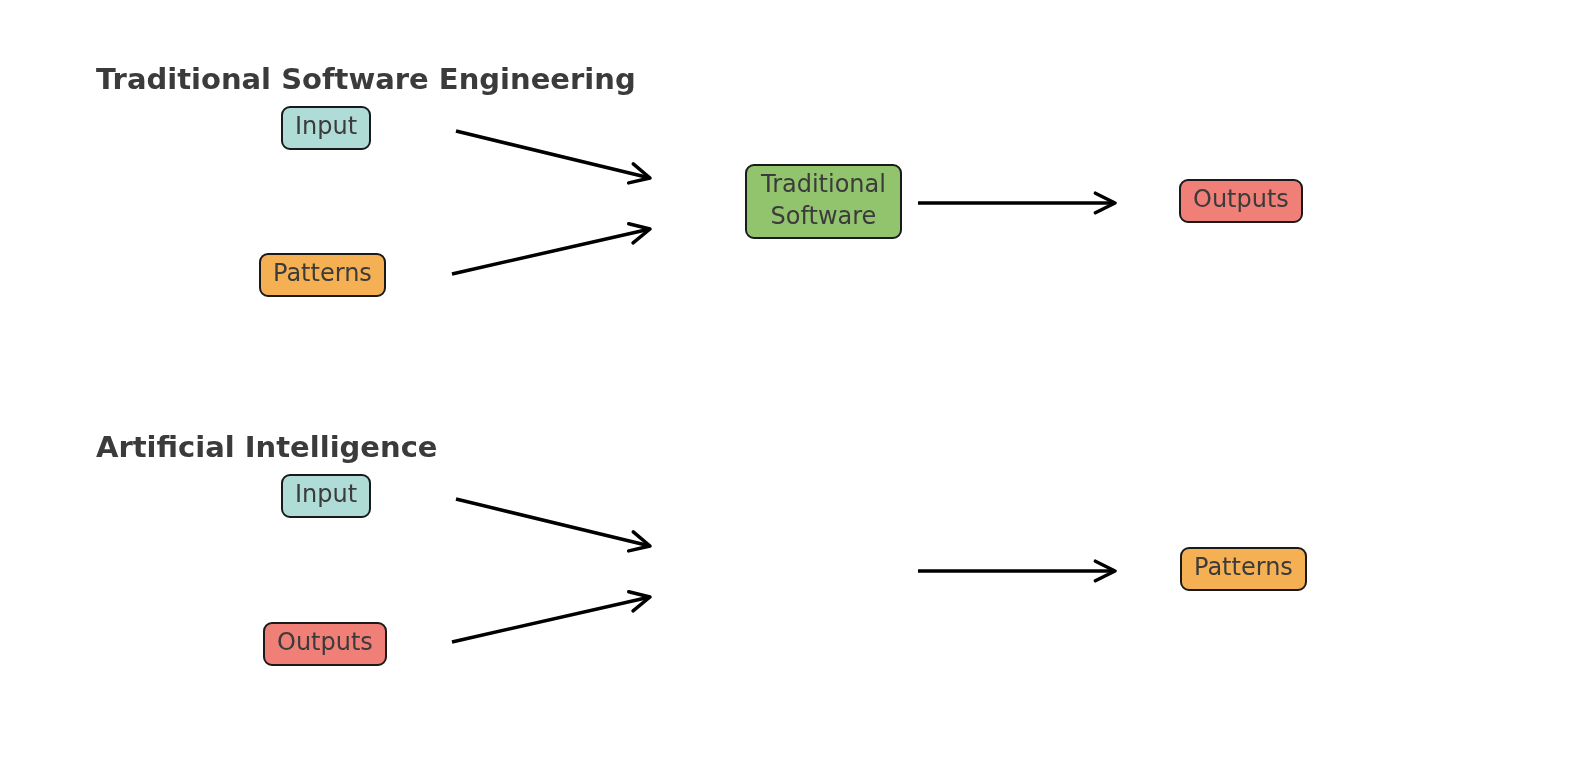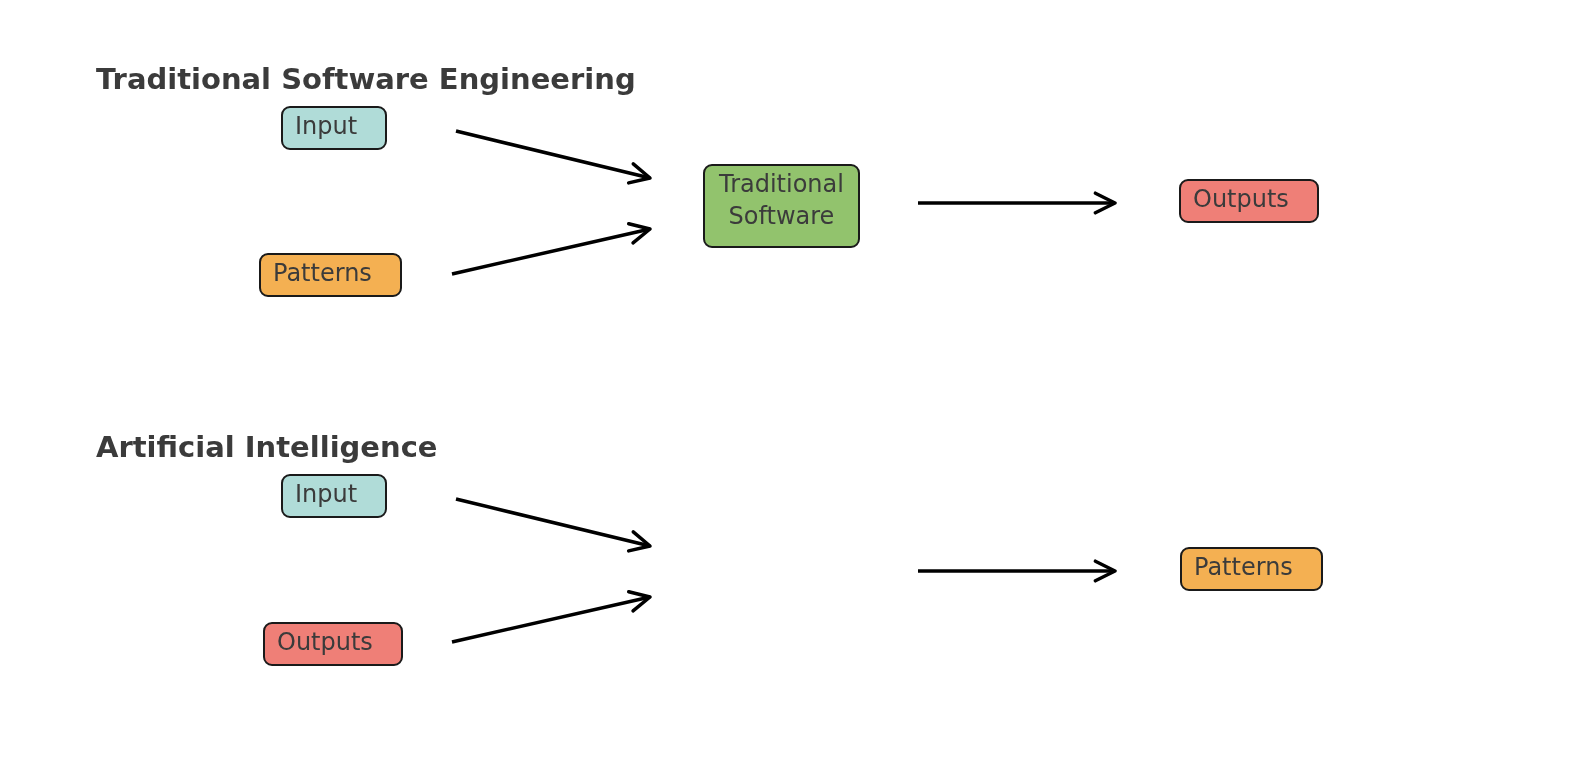--- a/index.html
+++ b/index.html
@@ -32,29 +32,29 @@
     white-space: nowrap;
   }
   .title-1 { left: 96px; top: 64px; }
   .title-2 { left: 96px; top: 432px; }
 
   .node {
     position: absolute;
     box-sizing: border-box;
     border: 2.5px solid #1a1a1a;
     border-radius: 9px;
-    padding: 3px 28px 5px 12px;
+    padding: 3px 12px 5px 12px;
     font-size: 24px;
     line-height: 1.32;
     color: #3b3b3b;
     text-align: center;
     white-space: pre-line;
     background: #dddddd; 
   }
-  .node-process { padding: 3px 14px 14px 14px; }
+  .node-process { padding: 3px 14px 5px 14px; margin-left: 42px; }
 
   .s1-input     { left: 281px;  top: 106px; }
   .s1-secondary { left: 259px;  top: 253px; }
   .s1-process   { left: 703px;  top: 164px; }
   .s1-output    { left: 1179px; top: 179px; }
 
   .s2-input     { left: 281px;  top: 474px; }
   .s2-secondary { left: 263px;  top: 622px; }
   .s2-process   { left: 697px;  top: 532px; }
   .s2-output    { left: 1180px; top: 547px; }

